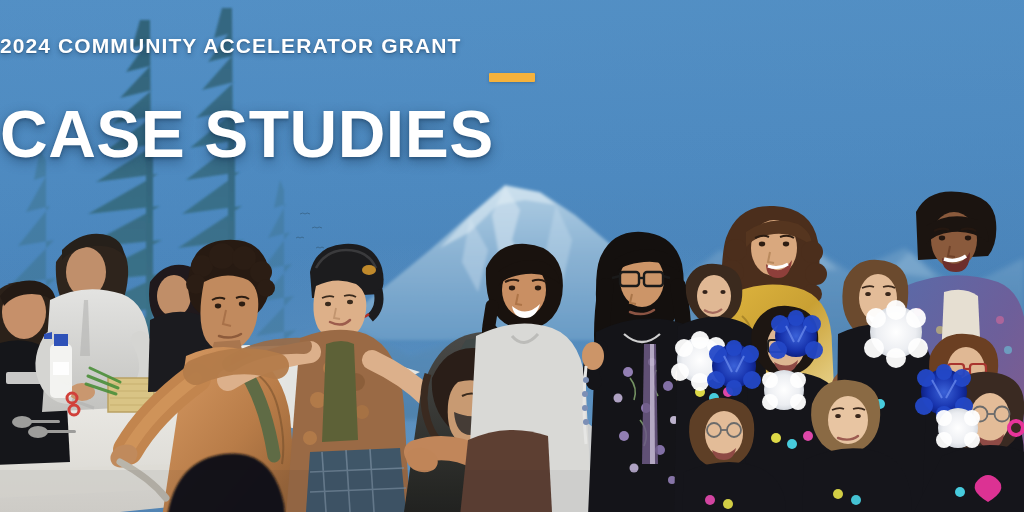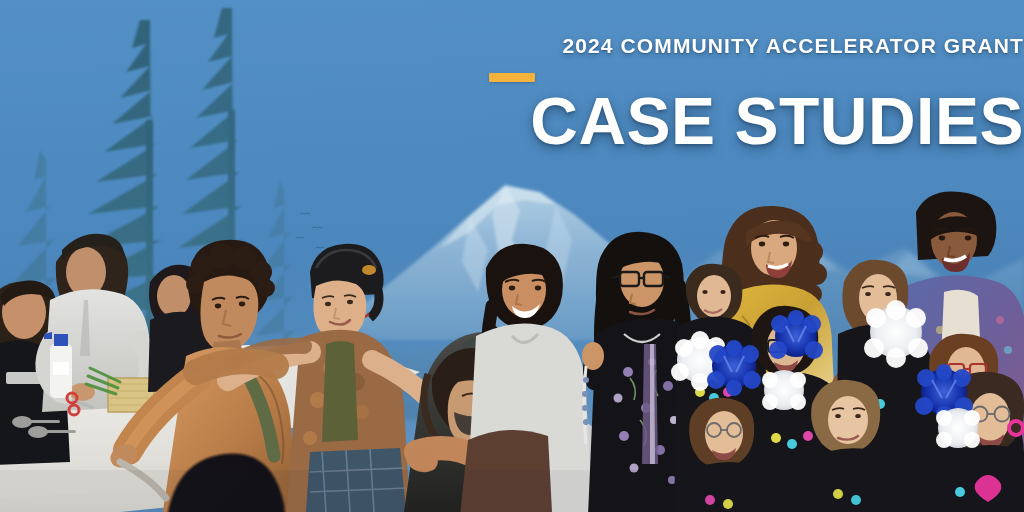--- a/index.html
+++ b/index.html
@@ -34,41 +34,41 @@
   .trees { position:absolute; inset:0; }
   .trees svg { display:block; width:100%; height:100%; }
 
   
   .people { position:absolute; inset:0; }
   .people svg { display:block; width:100%; height:100%; }
 
   
   .headline-block {
     position:absolute; left:0; right:0; top:34px;
-    text-align:right; z-index:40;
+    text-align:left; z-index:40;
   }
   .eyebrow {
     font-size:21px;
     font-weight:bold;
     letter-spacing:1.1px;
     color:#ffffff;
     text-transform:uppercase;
     line-height:1.1;
     text-shadow:0 2px 5px rgba(20,50,80,.45), 0 1px 1px rgba(20,50,80,.35);
     white-space:nowrap;
   }
   .rule {
     width:46px; height:9px;
     background:#f5b23c;
     margin:16px auto 0;
     border-radius:1px;
     box-shadow:0 1px 3px rgba(20,50,80,.3);
   }
   .title {
-    margin-top:6px;
+    margin-top:19px;
     font-size:66px;
     font-weight:bold;
     letter-spacing:0.5px;
     color:#ffffff;
     text-transform:uppercase;
     line-height:1;
     text-shadow:0 4px 12px rgba(20,50,80,.5), 0 2px 3px rgba(20,50,80,.4);
     white-space:nowrap;
   }
 </style>

